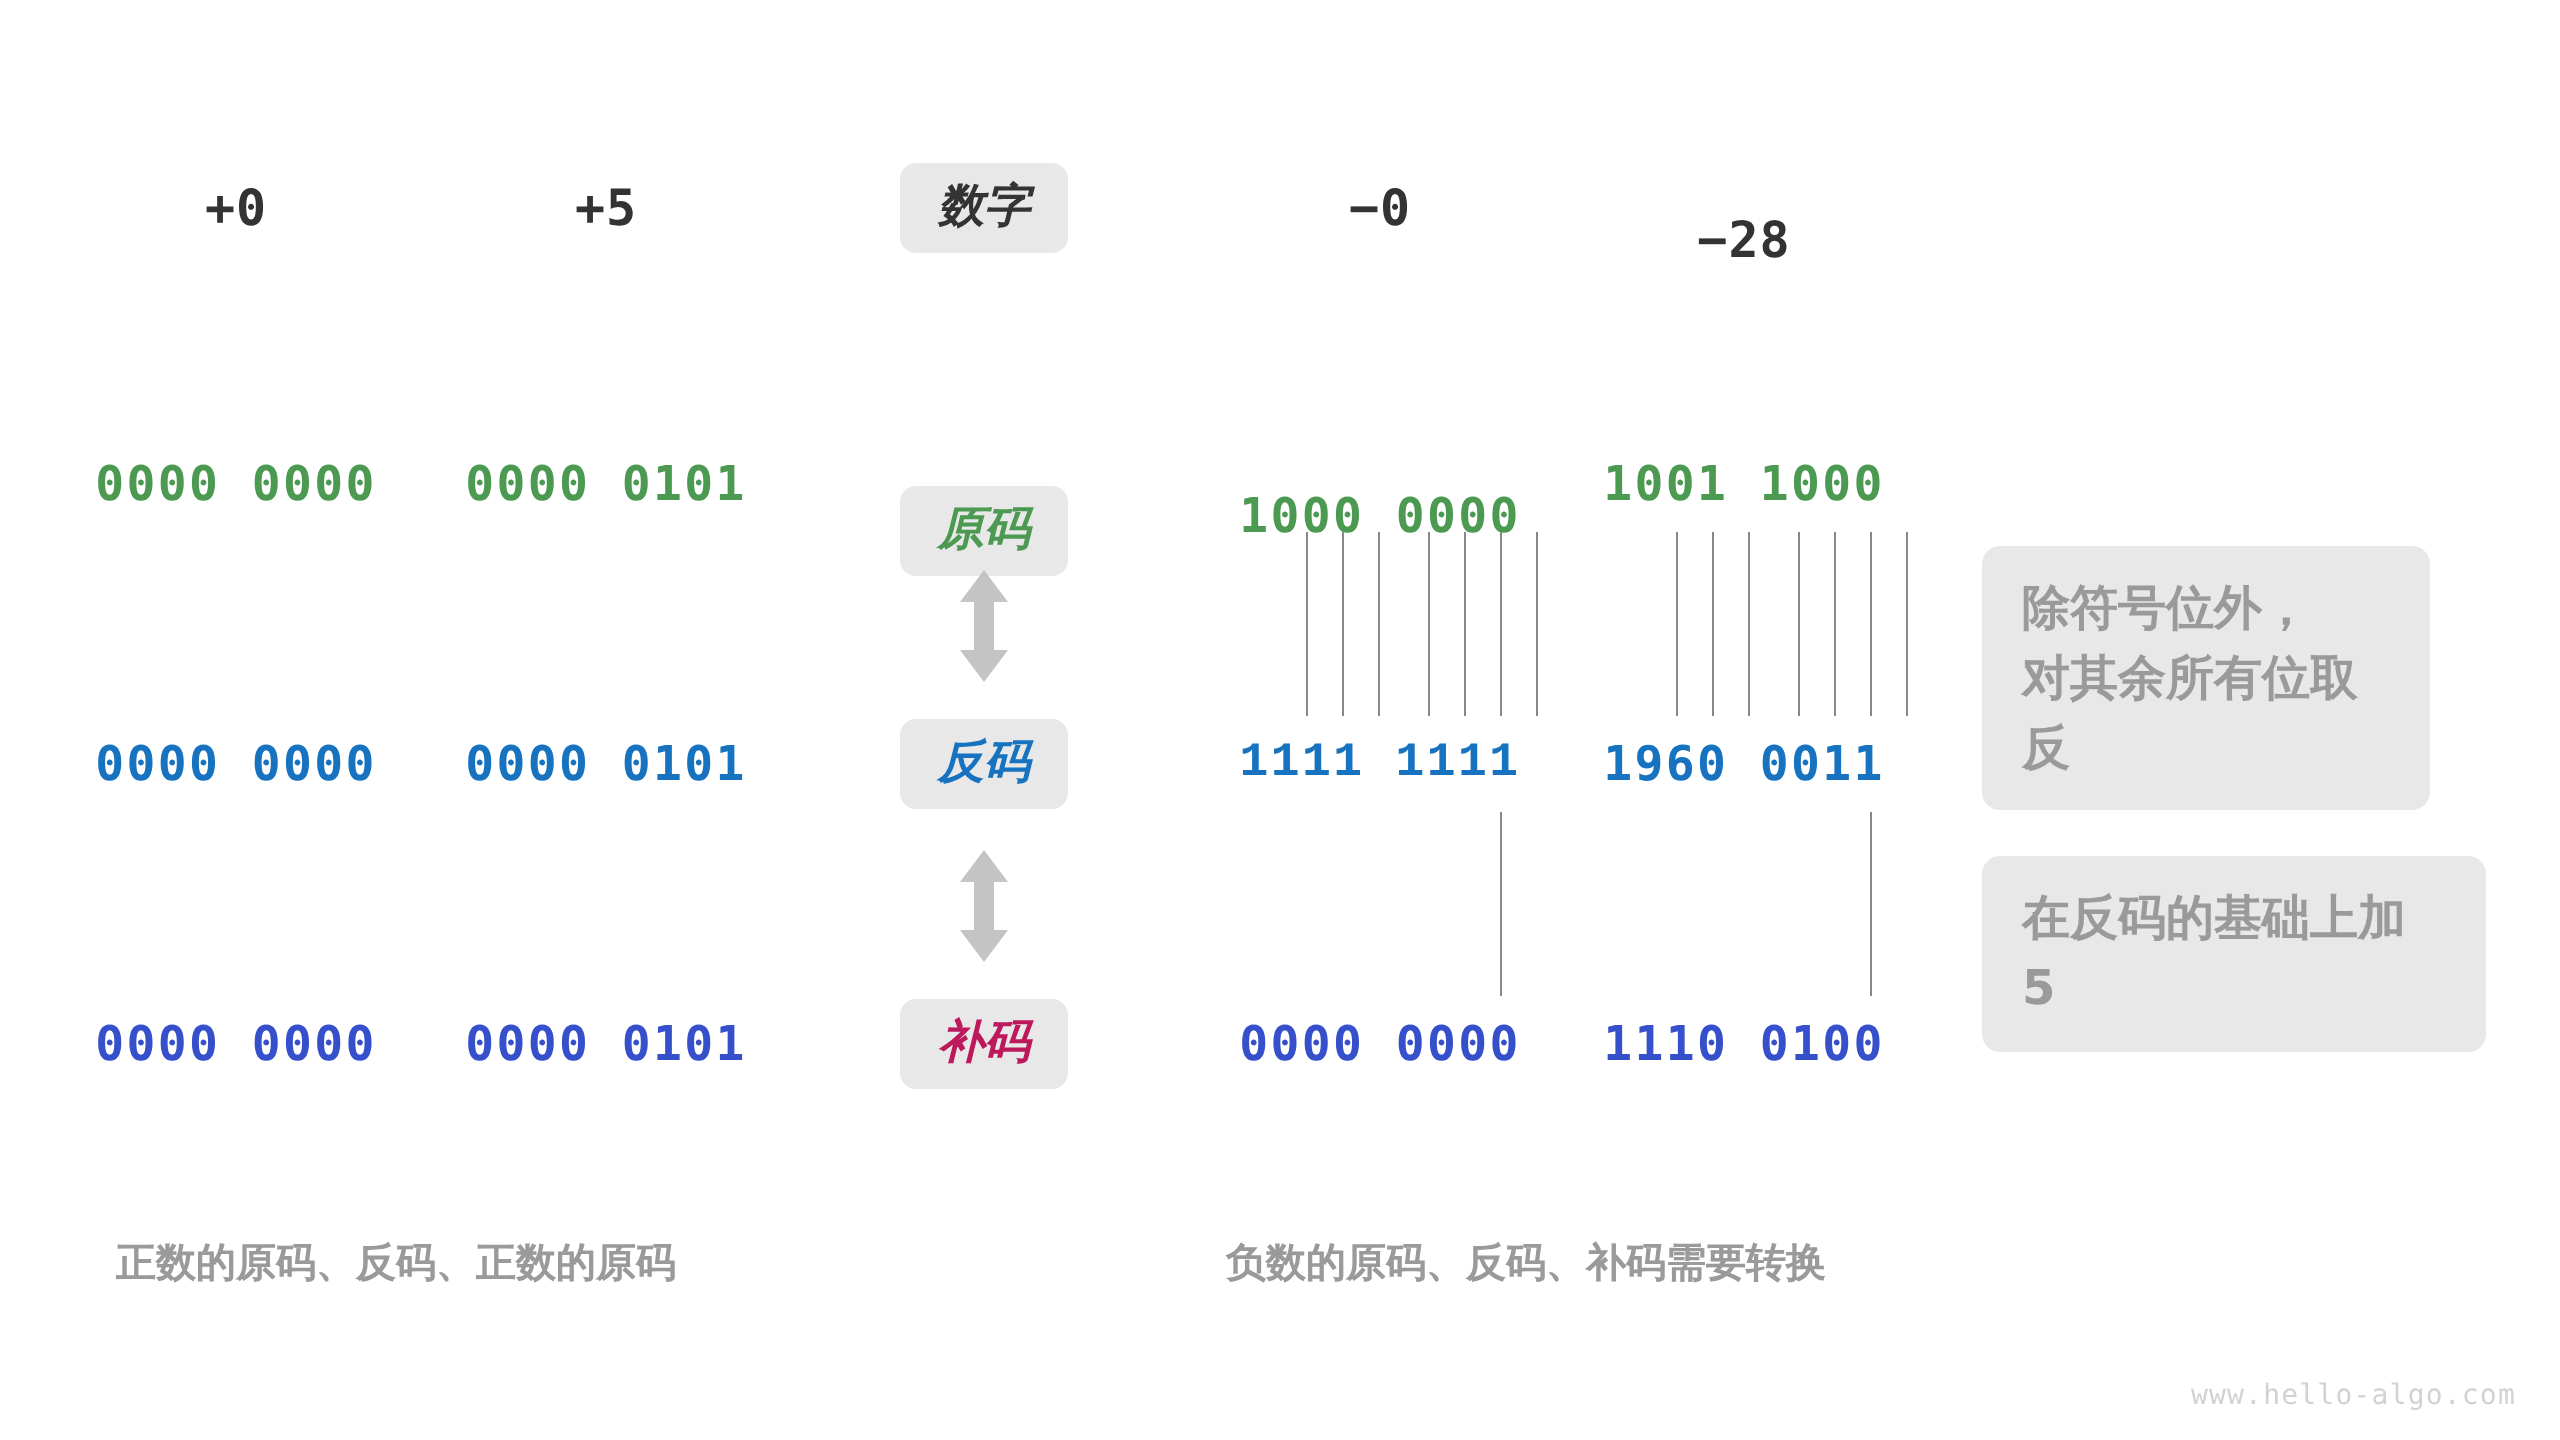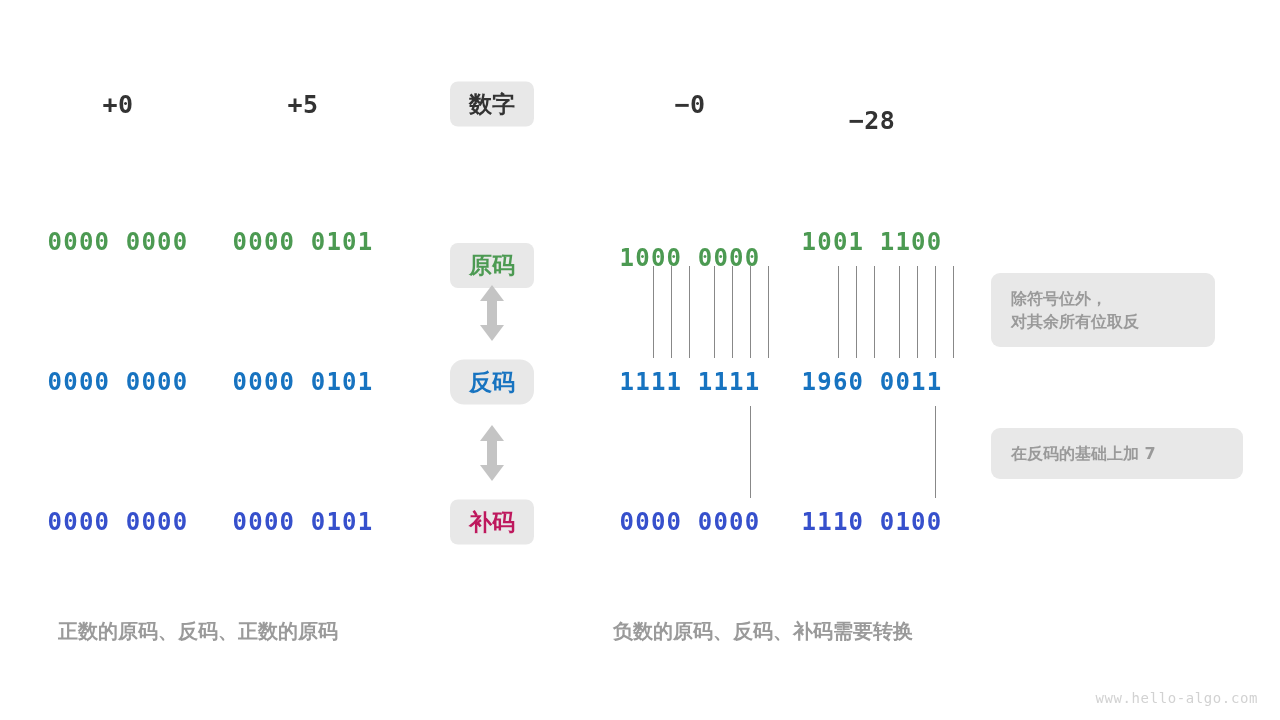--- a/index.html
+++ b/index.html
@@ -40,24 +40,25 @@
   
   .badge {
     background: #e8e8e8;
     border-radius: 8px;
     padding: 11px 19px;
     font-size: 23px;
     font-weight: bold;
     line-height: 1;
     text-align: center;
     display: inline-block;
+    font-style: italic;
   }
   .badge-num   { color: #333333; }
   .badge-true  { color: #4c9a52; margin-top: 47px; }
-  .badge-ones  { color: #1773c0; border-radius: 14px; }
+  .badge-ones  { color: #1773c0; }
   .badge-twos  { color: #be185d; }
 
   
   .bits {
     font-family: "DejaVu Sans Mono", "Liberation Mono", monospace;
     font-size: 24px;
     font-weight: bold;
     letter-spacing: 1.2px;
   }
   .bits-green  { color: #4c9a52; }
@@ -77,21 +78,21 @@
     transform: translate(-50%, -50%);
     line-height: 0;
   }
 
   
   .note {
     position: absolute;
     background: #e8e8e8;
     border-radius: 9px;
     color: #9a9a9a;
-    font-size: 16px;
+    font-size: 24px;
     font-weight: bold;
     line-height: 1.45;
     padding: 14px 20px;
     white-space: pre-line;
   }
 
   
   .caption {
     position: absolute;
     color: #9a9a9a;
@@ -125,25 +126,25 @@
 
   <div class="cell" style="left:492px; top:104px;">
     <span class="badge badge-num">数字</span>
   </div>
 
   <div id="rows-layer">
       <div class="cell" style="left: 492px; top: 242px;"><span class="badge badge-true">原码</span></div>
       <div class="cell bits bits-green" style="left: 118px; top: 242px;">0000 0000</div>
       <div class="cell bits bits-green" style="left: 303px; top: 242px;">0000 0101</div>
       <div class="cell bits bits-green" style="left: 690px; top: 242px; margin-top: 16px;">1000 0000</div>
-      <div class="cell bits bits-green" style="left: 872px; top: 242px;">1001 1100</div>
+      <div class="cell bits bits-green" style="left: 872px; top: 242px;">1001 1000</div>
       <div class="cell" style="left: 492px; top: 382px;"><span class="badge badge-ones">反码</span></div>
       <div class="cell bits bits-blue" style="left: 118px; top: 382px;">0000 0000</div>
       <div class="cell bits bits-blue" style="left: 303px; top: 382px;">0000 0101</div>
-      <div class="cell bits bits-blue" style="left: 690px; top: 382px;">1111 1111</div>
+      <div class="cell bits bits-blue" style="left: 690px; top: 382px; font-family: Liberation Mono, monospace;">1111 1111</div>
       <div class="cell bits bits-blue" style="left: 872px; top: 382px;">1960 0011</div>
       <div class="cell" style="left: 492px; top: 522px;"><span class="badge badge-twos">补码</span></div>
       <div class="cell bits bits-indigo" style="left: 118px; top: 522px;">0000 0000</div>
       <div class="cell bits bits-indigo" style="left: 303px; top: 522px;">0000 0101</div>
       <div class="cell bits bits-indigo" style="left: 690px; top: 522px;">0000 0000</div>
       <div class="cell bits bits-indigo" style="left: 872px; top: 522px; text-align: right;">1110 0100</div>
     </div>
 
   <div id="connectors-layer">
       <div class="vline" style="left: 653px; top: 266px; height: 92px;"></div>
@@ -169,21 +170,21 @@
             <path d="M13 0 L25 16 L18 16 L18 40 L25 40 L13 56 L1 40 L8 40 L8 16 L1 16 Z" fill="#c4c4c4"></path>
           </svg></span></div>
       <div class="arrow" style="left: 492px; top: 453px;"><span><svg width="26" height="56" viewBox="0 0 26 56" xmlns="http://www.w3.org/2000/svg">
             <path d="M13 0 L25 16 L18 16 L18 40 L25 40 L13 56 L1 40 L8 40 L8 16 L1 16 Z" fill="#c4c4c4"></path>
           </svg></span></div>
     </div>
 
   <div id="notes-layer">
       <div class="note" style="left: 991px; top: 273px; width: 184px;">除符号位外，
 对其余所有位取反</div>
-      <div class="note" style="left: 991px; top: 428px; width: 212px;">在反码的基础上加 7</div>
+      <div class="note" style="left: 991px; top: 428px; width: 212px;">在反码的基础上加 5</div>
     </div>
 
   <div id="captions-layer">
       <div class="caption" style="left: 58px; top: 618px;">正数的原码、反码、正数的原码</div>
       <div class="caption" style="left: 613px; top: 618px;">负数的原码、反码、补码需要转换</div>
     </div>
 
   <div class="watermark">www.hello-algo.com</div>
 
 </div>

